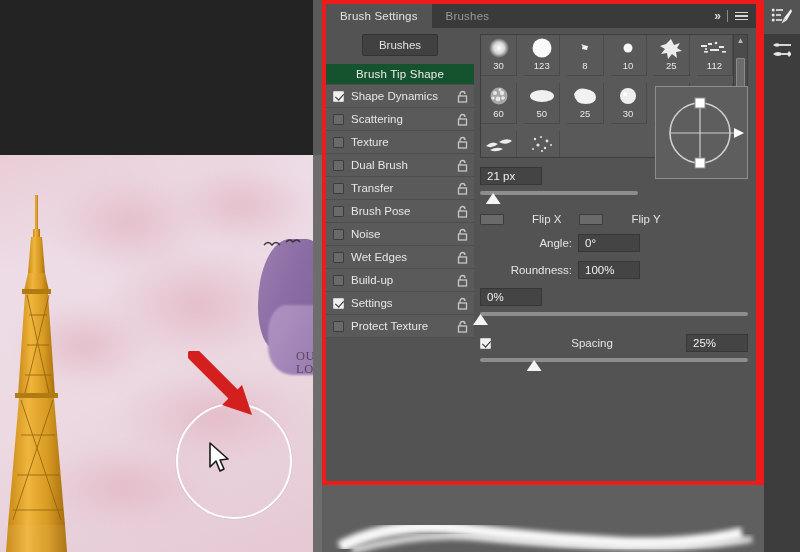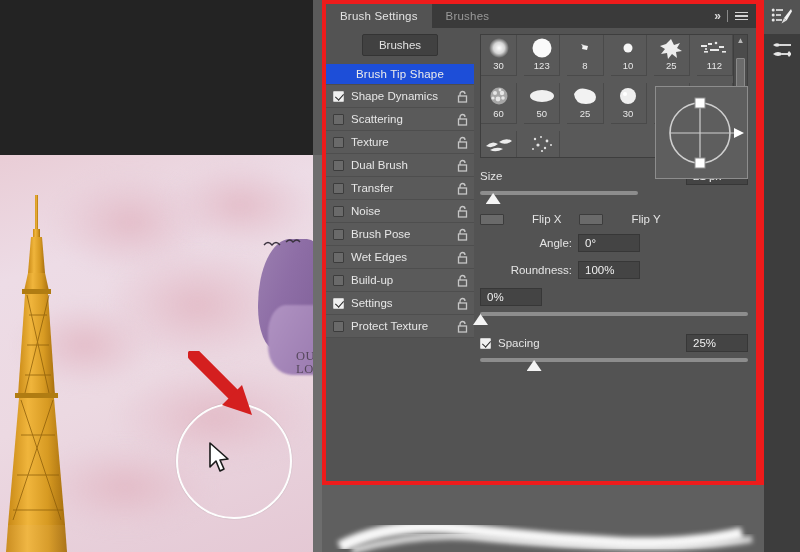--- a/index.html
+++ b/index.html
@@ -135,21 +135,21 @@
   .left-col {
     width: 148px; background: #535353; position: relative; flex: 0 0 148px;
   }
   .brushes-btn-wrap { padding: 6px 0 8px 0; display: flex; justify-content: center; }
   .brushes-btn {
     background: #414141; border: 1px solid #343434; border-radius: 2px;
     color: #e2e2e2; font-size: 11.5px; padding: 4px 16px; cursor: pointer;
   }
   .list-wrap { background: #5a5a5a; }
   .list-head {
-    background: #1d4ed8; color: #ececec; font-size: 11.5px;
+    background: #14532d; color: #ececec; font-size: 11.5px;
     padding: 4px 0 4px 0; text-align: center; letter-spacing: .2px;
     border-bottom: 1px solid #4d4d4d;
   }
   .list-item {
     display: flex; align-items: center; height: 23px;
     padding: 0 6px 0 7px; border-bottom: 1px solid #4e4e4e;
     font-size: 11.5px; color: #e6e6e6; cursor: default;
   }
   .list-item.disabled { color: #7e7e7e; }
   .cb {
@@ -220,21 +220,21 @@
   .angle-block { width: 160px; }
   .ang-row { display: flex; align-items: center; justify-content: flex-end; margin-top: 9px; }
 
   .preview-box {
     position: absolute; right: 8px; top: 58px;
     width: 93px; height: 93px; background: #5e5e5e; border: 1px solid #8d8d8d;
   }
 
   .spacing-row { display: flex; align-items: center; margin-top: 10px; }
   .spacing-row .cb { margin-right: 7px; }
-  .spacing-row .ctl-label { flex: 1; }
+  .spacing-row .ctl-label { flex: 1; text-align: center; }
 
   
   .dock {
     position: absolute; left: 764px; top: 0; width: 36px; height: 552px;
     background: #3d3d3d;
   }
   .dock-red { position: absolute; left: 760px; top: 0; width: 6px; height: 485px; background: #ee1b1b; }
   .dock-btn {
     position: relative; width: 36px; height: 34px;
     display: flex; align-items: center; justify-content: center; cursor: pointer;
@@ -390,29 +390,29 @@
                 <div class="list-item">
                   <span class="cb"></span>
      <span class="li-label">Transfer</span>
                   <svg class="lock" viewBox="0 0 11 13">
   <path d="M3 6 V4 a2.5 2.5 0 0 1 5 0" fill="none" stroke="#d9d9d9" stroke-width="1.3"></path>
   <rect x="1.5" y="6" width="8" height="6" fill="none" stroke="#d9d9d9" stroke-width="1.3"></rect>
 </svg>
                 </div>
                 <div class="list-item">
                   <span class="cb"></span>
+     <span class="li-label">Brush Pose</span>
+                  <svg class="lock" viewBox="0 0 11 13">
+  <path d="M3 6 V4 a2.5 2.5 0 0 1 5 0" fill="none" stroke="#d9d9d9" stroke-width="1.3"></path>
+  <rect x="1.5" y="6" width="8" height="6" fill="none" stroke="#d9d9d9" stroke-width="1.3"></rect>
+</svg>
+                </div>
+                <div class="list-item">
+                  <span class="cb"></span>
      <span class="li-label">Noise</span>
-                  <svg class="lock" viewBox="0 0 11 13">
-  <path d="M3 6 V4 a2.5 2.5 0 0 1 5 0" fill="none" stroke="#d9d9d9" stroke-width="1.3"></path>
-  <rect x="1.5" y="6" width="8" height="6" fill="none" stroke="#d9d9d9" stroke-width="1.3"></rect>
-</svg>
-                </div>
-                <div class="list-item">
-                  <span class="cb"></span>
-     <span class="li-label">Brush Pose</span>
                   <svg class="lock" viewBox="0 0 11 13">
   <path d="M3 6 V4 a2.5 2.5 0 0 1 5 0" fill="none" stroke="#d9d9d9" stroke-width="1.3"></path>
   <rect x="1.5" y="6" width="8" height="6" fill="none" stroke="#d9d9d9" stroke-width="1.3"></rect>
 </svg>
                 </div>
                 <div class="list-item">
                   <span class="cb"></span>
      <span class="li-label">Wet Edges</span>
                   <svg class="lock" viewBox="0 0 11 13">
   <path d="M3 6 V4 a2.5 2.5 0 0 1 5 0" fill="none" stroke="#d9d9d9" stroke-width="1.3"></path>
@@ -746,21 +746,20 @@
                 </div>
               </div>
             <div class="grid-scroll">
               <span class="sc-arrow">▲</span>
               <div class="sc-thumb"></div>
               <span class="sc-arrow">▼</span>
             </div>
           </div>
 
           <div class="ctl-row">
-            <span class="ctl-label">Size</span>
             <span class="val-box">21 px</span>
           </div>
           <div class="slider" style="margin-right:110px">
             <div class="track"></div>
             <div class="knob" id="size-knob" style="left: calc(8% - 7px);"></div>
           </div>
 
           <div class="flip-row">
             <label class="flip-item">
               <span class="cb" id="cb-flipx"></span>

